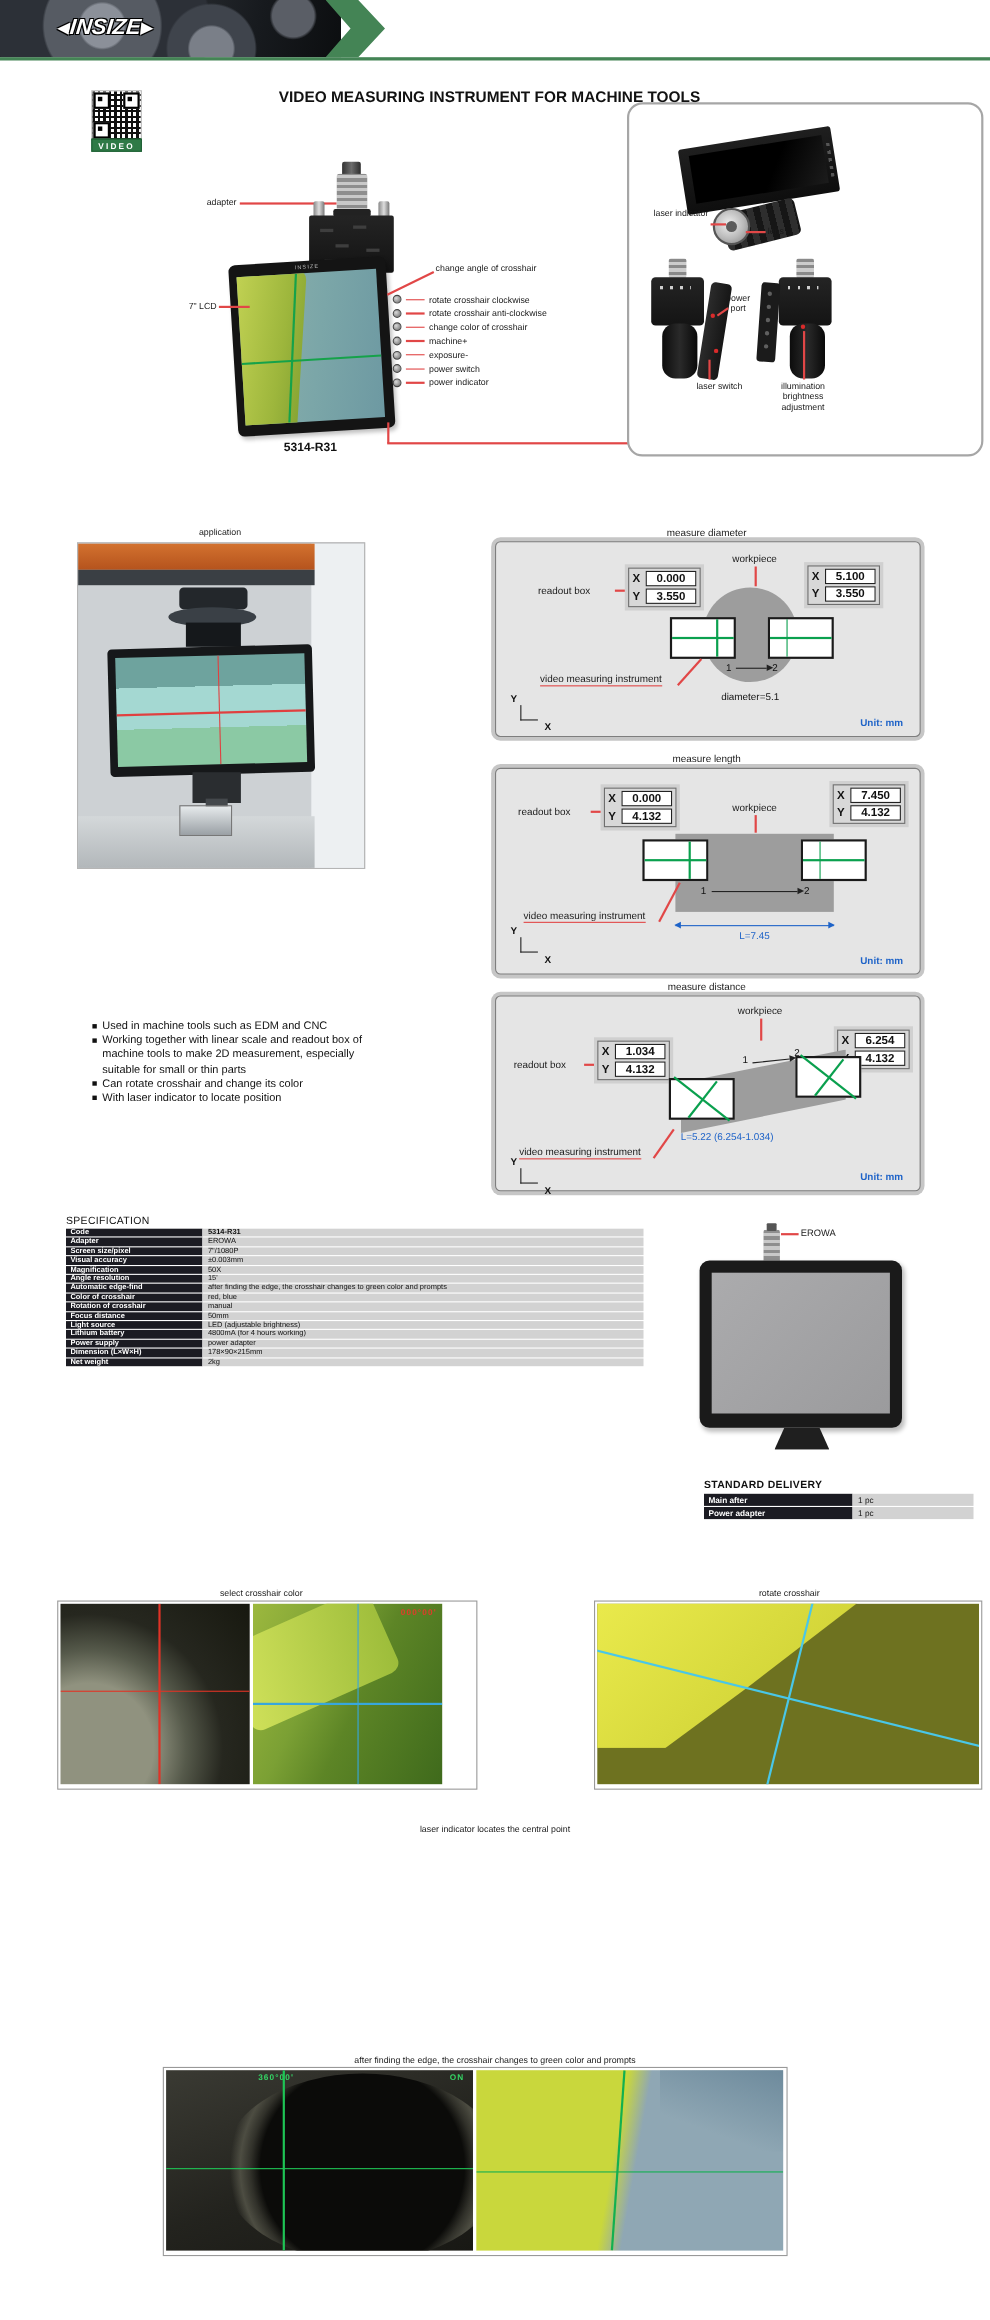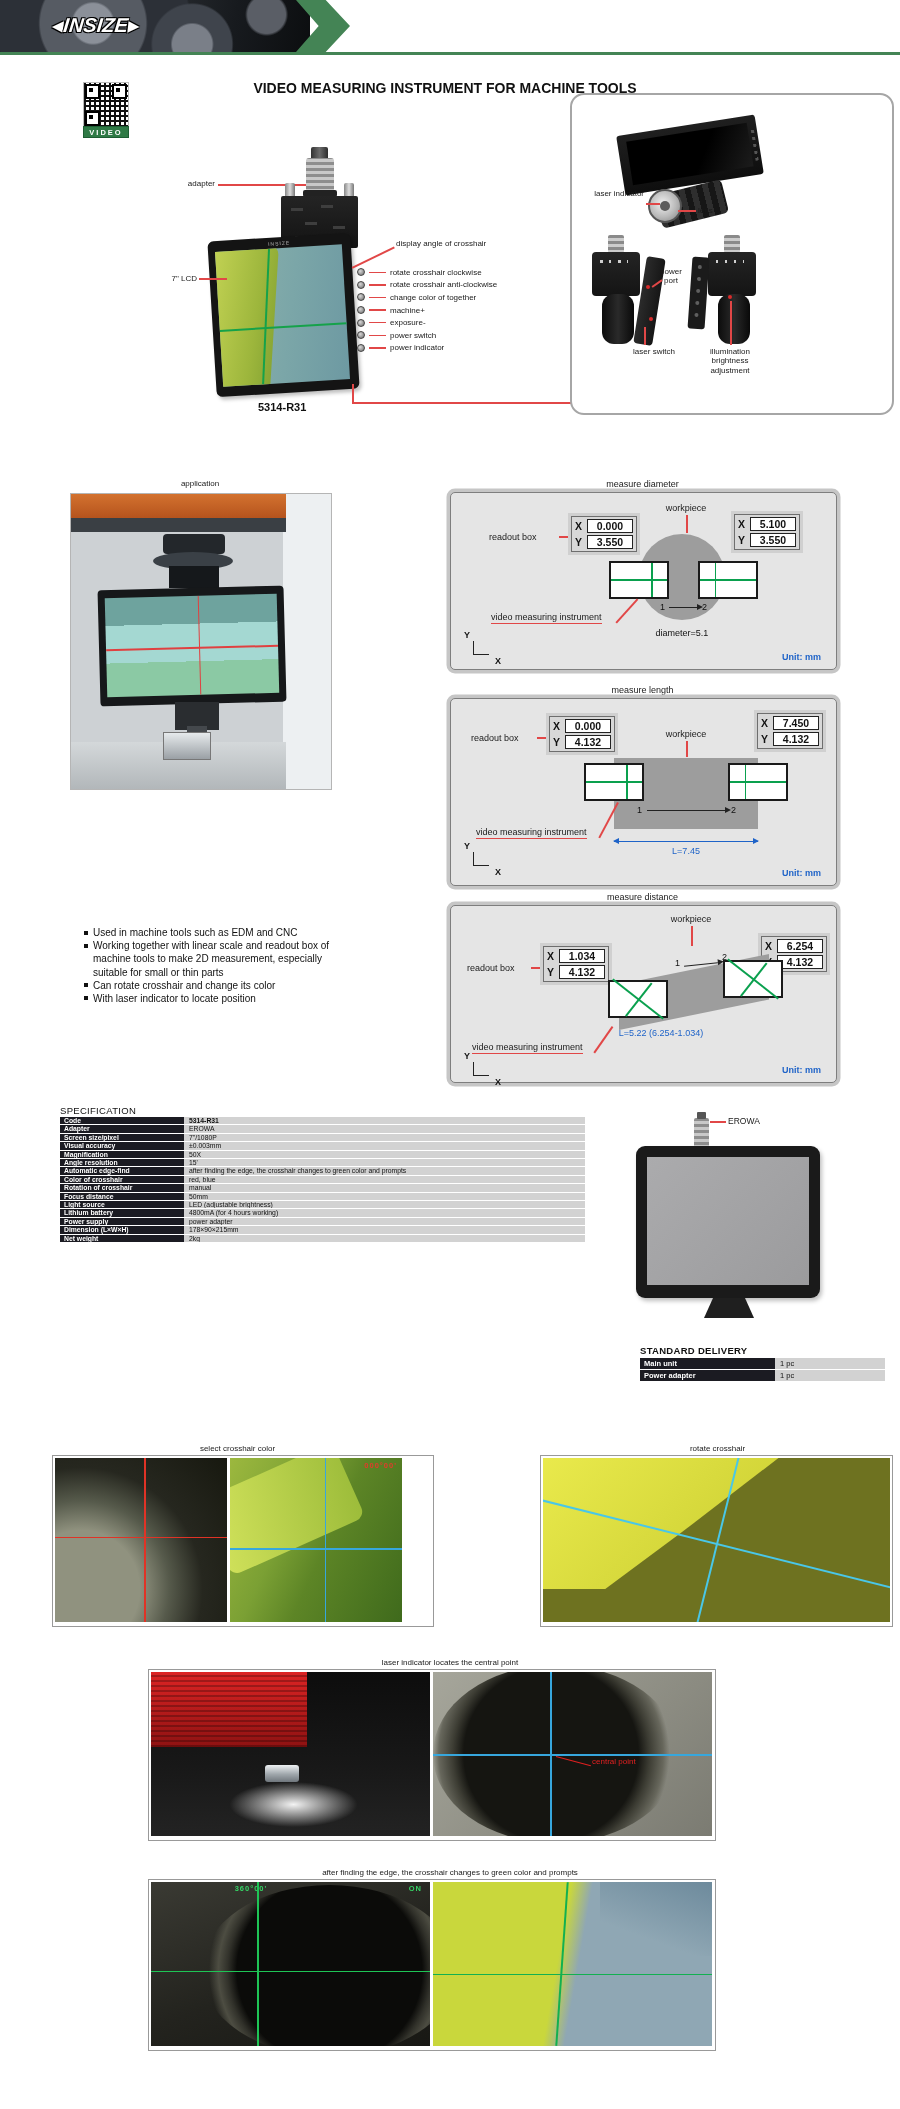--- a/index.html
+++ b/index.html
@@ -233,41 +233,41 @@
     <div class="brand">INSIZE</div>
     <div class="screen1">
       <div class="blade"></div>
       <span class="gx-h" style="top:58%"></span>
       <span class="gx-v" style="left:36%;transform:rotate(6deg)"></span>
     </div>
   </div>
   <div class="clab" style="left:155px;top:274px;width:42px;text-align:right">7" LCD</div>
   <div class="lead" style="left:199px;top:278px;width:28px"></div>
 
-  <div class="clab" style="left:396px;top:239px">display angle of crosshair</div>
+  <div class="clab" style="left:396px;top:239px">change angle of crosshair</div>
   <div class="diagl" style="left:352px;top:267px;width:47px;transform:rotate(-26deg)"></div>
 
   <div class="bc-rows">
 
       <div class="bc-row">
         <span class="bdot"></span>
         <span class="bline"></span>
         <span class="btext">rotate crosshair clockwise</span>
       </div>
 
       <div class="bc-row">
         <span class="bdot"></span>
         <span class="bline"></span>
         <span class="btext">rotate crosshair anti-clockwise</span>
       </div>
 
       <div class="bc-row">
         <span class="bdot"></span>
         <span class="bline"></span>
-        <span class="btext">change color of together</span>
+        <span class="btext">change color of crosshair</span>
       </div>
 
       <div class="bc-row">
         <span class="bdot"></span>
         <span class="bline"></span>
         <span class="btext">machine+</span>
       </div>
 
       <div class="bc-row">
         <span class="bdot"></span>
@@ -597,21 +597,21 @@
     <div class="er-mon">
         <div class="er-scr"></div>
       </div>
     <div class="er-stand"></div>
   </div>
 
   <div class="del-head">STANDARD DELIVERY</div>
   <div class="del-table">
 
       <div class="del-row">
-        <div class="del-item">Main unit</div>
+        <div class="del-item">Main after</div>
         <div class="del-qty">1 pc</div>
       </div>
 
       <div class="del-row">
         <div class="del-item">Power adapter</div>
         <div class="del-qty">1 pc</div>
       </div>
     </div>
 
   <div class="gcap" style="left:110px;top:1444px;width:255px">select crosshair color</div>
@@ -630,34 +630,20 @@
   </div>
   <div class="pgroup" style="left:540px;top:1455px;width:353px;height:172px">
     <div class="photo ph3" style="width:347px;height:164px">
       <div class="plate"></div>
       <span class="rotline" style="top:52%;background:#49c7e8;transform:rotate(14deg)"></span>
       <span class="rotline" style="top:52%;background:#49c7e8;transform:rotate(-76deg)"></span>
     </div>
   </div>
 
   <div class="gcap" style="left:250px;top:1658px;width:400px">laser indicator locates the central point</div>
-  <div class="pgroup" style="left:148px;top:1669px;width:568px;height:172px">
-    <div class="photo ph4" style="width:279px;height:164px">
-      <div class="redpanel"></div>
-      <div class="glow"></div>
-      <div class="cyl"></div>
-    </div>
-    <div class="photo ph5" style="width:279px;height:164px">
-      <div class="bore"></div>
-      <span class="xh" style="top:50%;background:#37a7dd"></span>
-      <span class="xv" style="left:42%;background:#37a7dd"></span>
-      <span class="cp-label" style="left:57%;top:52%">central point</span>
-      <span class="cp-line" style="left:44%;top:51%;width:36px;transform:rotate(15deg)"></span>
-    </div>
-  </div>
 
   <div class="gcap" style="left:150px;top:1868px;width:600px">after finding the edge, the crosshair changes to green color and prompts</div>
   <div class="pgroup" style="left:148px;top:1879px;width:568px;height:172px">
     <div class="photo ph6" style="width:279px;height:164px">
       <div class="hole"></div>
       <span class="osd" style="left:30%;top:2px;color:#35d465">360°00'</span>
       <span class="osd" style="right:8px;top:2px;color:#35d465">ON</span>
       <span class="xh" style="top:54%;background:#1ec455"></span>
       <span class="xv" style="left:38%;background:#1ec455"></span>
     </div>

